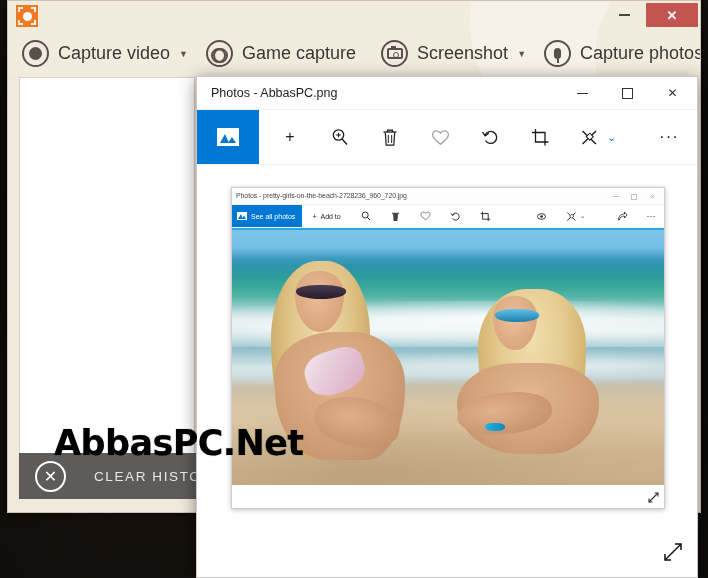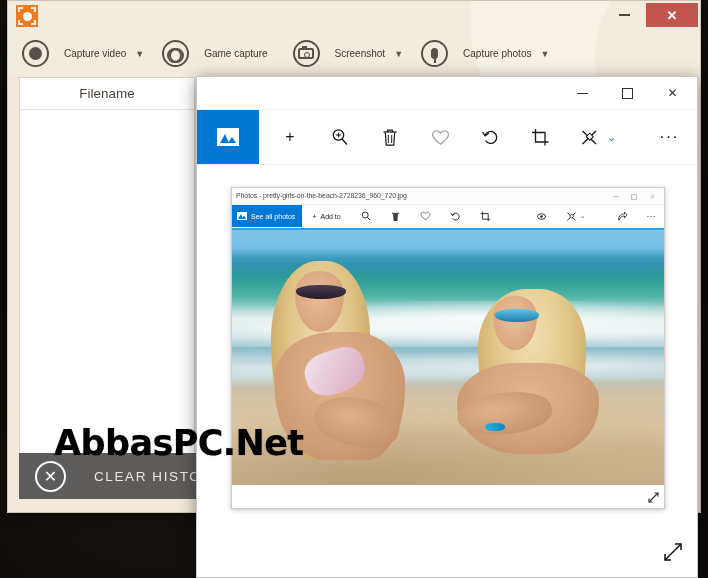--- a/index.html
+++ b/index.html
@@ -76,21 +76,21 @@
   .rec-toolbar {
     position: absolute; left: 0; top: 30px; width: 100%; height: 45px;
     display: flex; align-items: center; padding-left: 14px; gap: 0px;
   }
   .tb-item { display: flex; align-items: center; height: 45px; }
   .tb-circle {
     width: 27px; height: 27px; border-radius: 50%;
     border: 2px solid #58504a; display: flex; align-items: center; justify-content: center;
     flex: none;
   }
-  .tb-label { font-size: 10px; color: #3c3731; margin-left: 15px; white-space: nowrap; }
+  .tb-label { font-size: 18px; color: #3c3731; margin-left: 9px; white-space: nowrap; }
   .tb-caret { margin-left: 9px; margin-right: 18px; color: #5d554d; font-size: 9px; }
   .tb-caret.nogap { margin-right: 16px; }
 
   .ic-rec { width: 13px; height: 13px; border-radius: 50%; background: #58504a; }
   .ic-gamepad { width:17px; height:11px; position: relative; }
   .ic-gamepad:before, .ic-gamepad:after {
     content:""; position:absolute; top:0; width:11px; height:11px; border-radius:50%;
     border: 2px solid #58504a;
   }
   .ic-gamepad:before { left: 0; }
@@ -380,32 +380,32 @@
               <span class="ic-mic"></span>
             </span>
           <span class="tb-label">Capture photos</span>
           <span class="tb-caret">▼</span>
         </div>
 
       </div>
     </div>
 
     <div class="file-panel">
-      <div class="file-head">Filename</div>
     </div>
 
     <div class="clear-bar">
       <span class="clear-x">✕</span>
       <span class="clear-label">CLEAR HISTORY</span>
     </div>
   </div>
 
   <div class="photos-win">
 
     <div class="photos-title">
+      <div class="t">Photos - AbbasPC.png</div>
       <div class="ptc min">
           <i></i>
         </div>
       <div class="ptc max">
           <i></i>
         </div>
       <div class="ptc cls">✕</div>
     </div>
 
     <div class="photos-toolbar">

